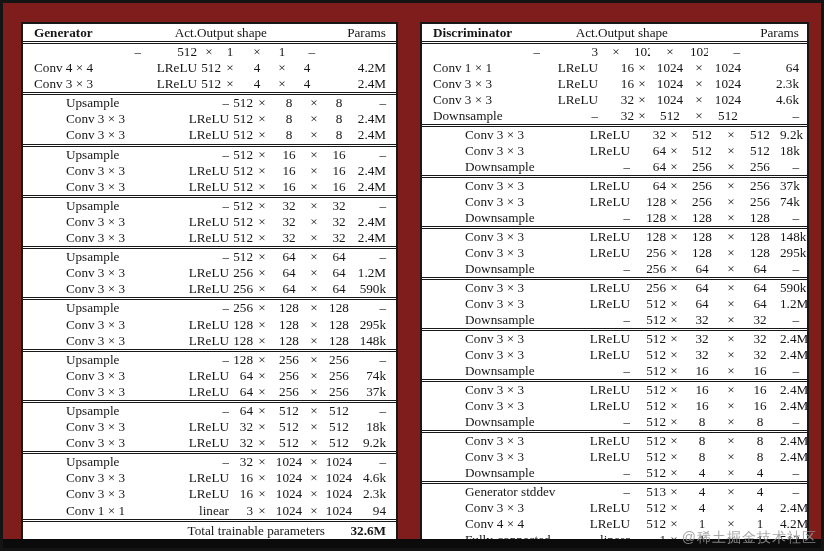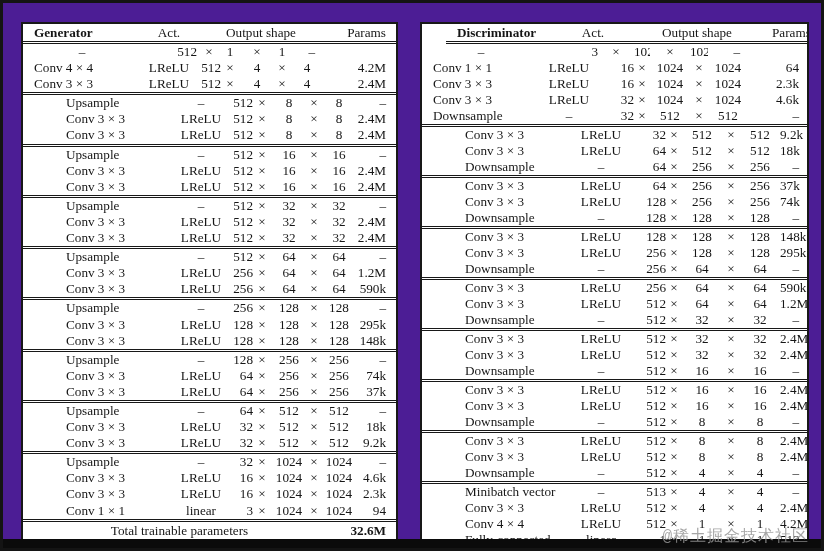--- a/index.html
+++ b/index.html
@@ -1,54 +1,54 @@
 <!DOCTYPE html>
 <html><head>
 <meta charset="utf-8">
 <style>
   html,body{margin:0;padding:0;background:#ffffff;}
   body{font-family:"Liberation Serif","DejaVu Serif",serif;color:#161616;}
   .frame{
     position:relative;width:824px;height:551px;box-sizing:border-box;
-    border:3px solid #141414;background:#4c1d95;overflow:hidden;
+    border:3px solid #141414;background:#7f1d1d;overflow:hidden;
   }
   .bottom-bar{
     position:absolute;left:0;right:0;bottom:0;height:9px;background:#0b0b0b;
   }
   .watermark{
-    position:absolute;right:12px;bottom:1px;z-index:5;
-    font-family:Liberation Mono, monospace;
-    font-size:16px;letter-spacing:1px;color:rgba(150,150,150,0.85);
+    position:absolute;right:4px;bottom:1px;z-index:5;
+    font-family:Liberation Sans, sans-serif;
+    font-size:14px;letter-spacing:1px;color:rgba(150,150,150,0.85);
     white-space:nowrap;
   }
   .ptable{
     position:absolute;top:19px;box-sizing:border-box;
     border:2px solid #181818;background:#fff;
     font-size:13.2px;
   }
   .t0{left:18px;width:377px;}
   .t1{left:417px;width:389px;}
   .row{display:grid;align-items:center;}
   .t0 .row{grid-template-columns:118px 56px 24px 18px 36px 14px 36px 1fr;height:16.1px;line-height:16.1px;}
   .t1 .row{grid-template-columns:118px 58px 36px 16px 40px 18px 40px 1fr;height:16px;line-height:16px;}
   .t0 .header-row,.t0 .footer-row{height:17px;line-height:17px;}
-  .t1 .header-row,.t1 .footer-row{height:17px;line-height:17px;margin-left:24px;}
+  .t1 .header-row,.t1 .footer-row{height:17px;line-height:17px;}
   .header-row{border-bottom:3px double #181818;}
   .footer-row{border-top:3px double #181818;}
   .group + .group{border-top:3px double #181818;padding-left:32px;}
   .c{overflow:hidden;white-space:nowrap;}
   .name{text-align:left;padding-left:11px;}
-  .act{text-align:center;}
+  .act{text-align:right;}
   .n1{text-align:right;}
   .n2,.n3{text-align:center;}
   .x{text-align:center;}
   .params{text-align:right;padding-right:10px;}
   .t1 .params{padding-right:8px;}
-  .oshape{grid-column:3/8;text-align:center;}
-  .flabel{grid-column:1/8;text-align:center;padding-left:11px;}
+  .oshape{grid-column:3/8;}
+  .flabel{grid-column:1/8;text-align:right;padding-left:11px;}
   .b{font-weight:bold;}
 </style>
 </head>
 <body>
 
 <div class="frame">
   <div class="ptable t0">
       <div class="row header-row">
         <div class="c name b">Generator</div>
         <div class="c act">Act.</div>
@@ -634,21 +634,21 @@
           <div class="c n1">512</div>
           <div class="c x">×</div>
           <div class="c n2">4</div>
           <div class="c x">×</div>
           <div class="c n3">4</div>
           <div class="c params">–</div>
         </div>
       </div>
       <div class="group">
         <div class="row">
-          <div class="c name">Minibatch vector</div>
+          <div class="c name">Generator stddev</div>
           <div class="c act">–</div>
           <div class="c n1">513</div>
           <div class="c x">×</div>
           <div class="c n2">4</div>
           <div class="c x">×</div>
           <div class="c n3">4</div>
           <div class="c params">–</div>
         </div>
         <div class="row">
           <div class="c name">Conv 3 × 3</div>

